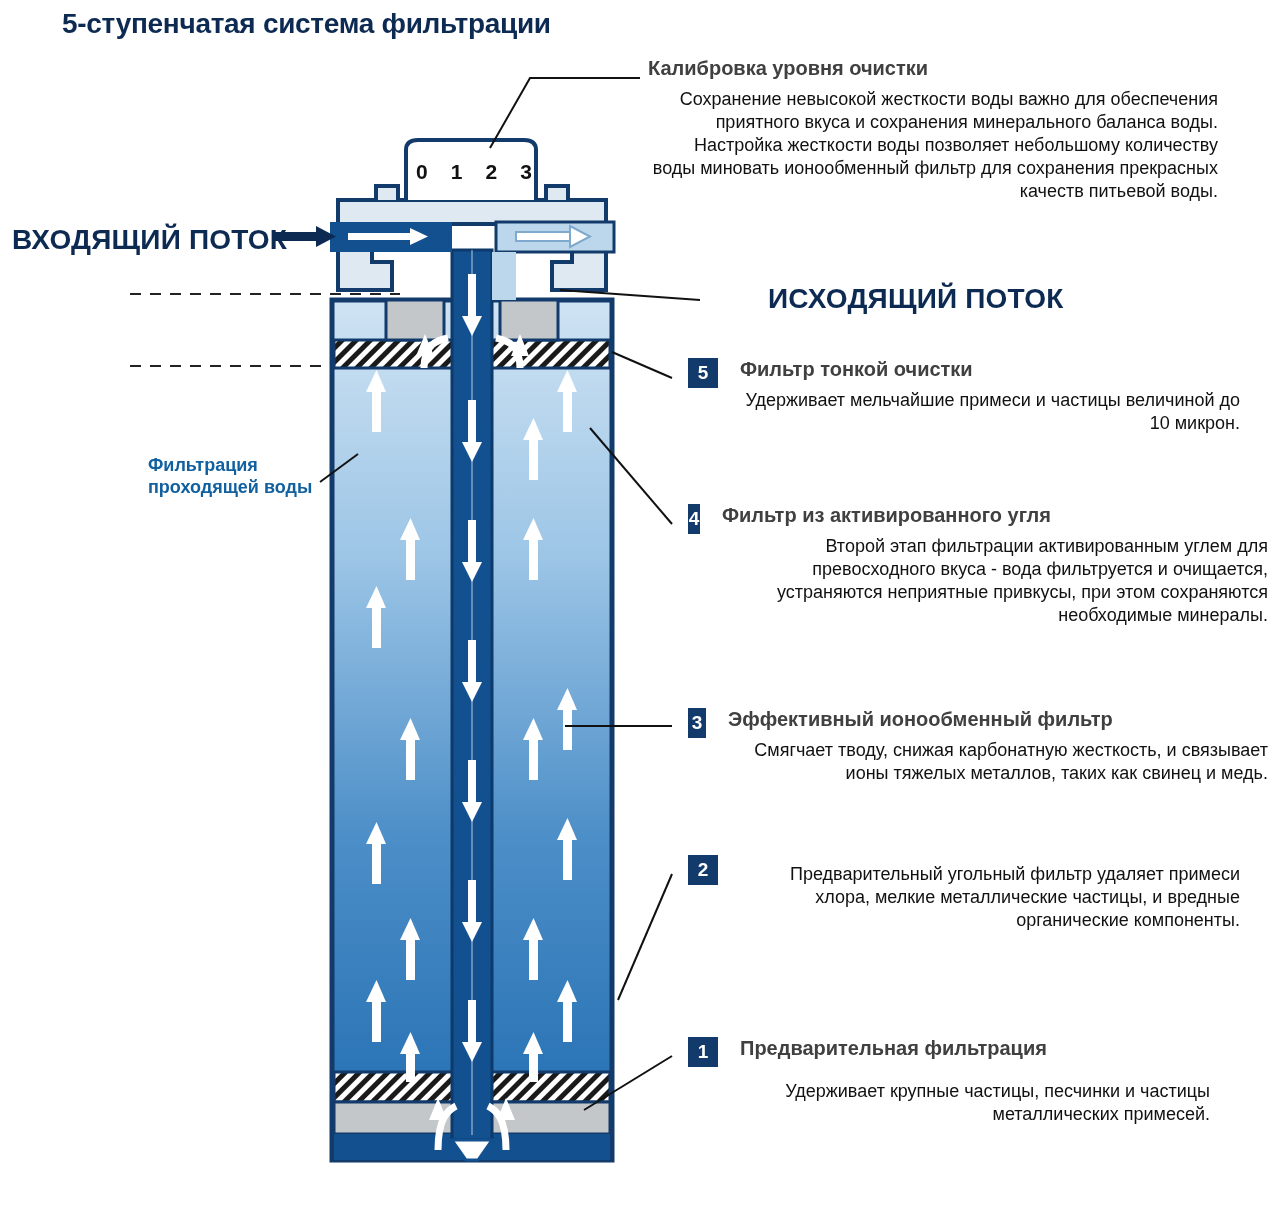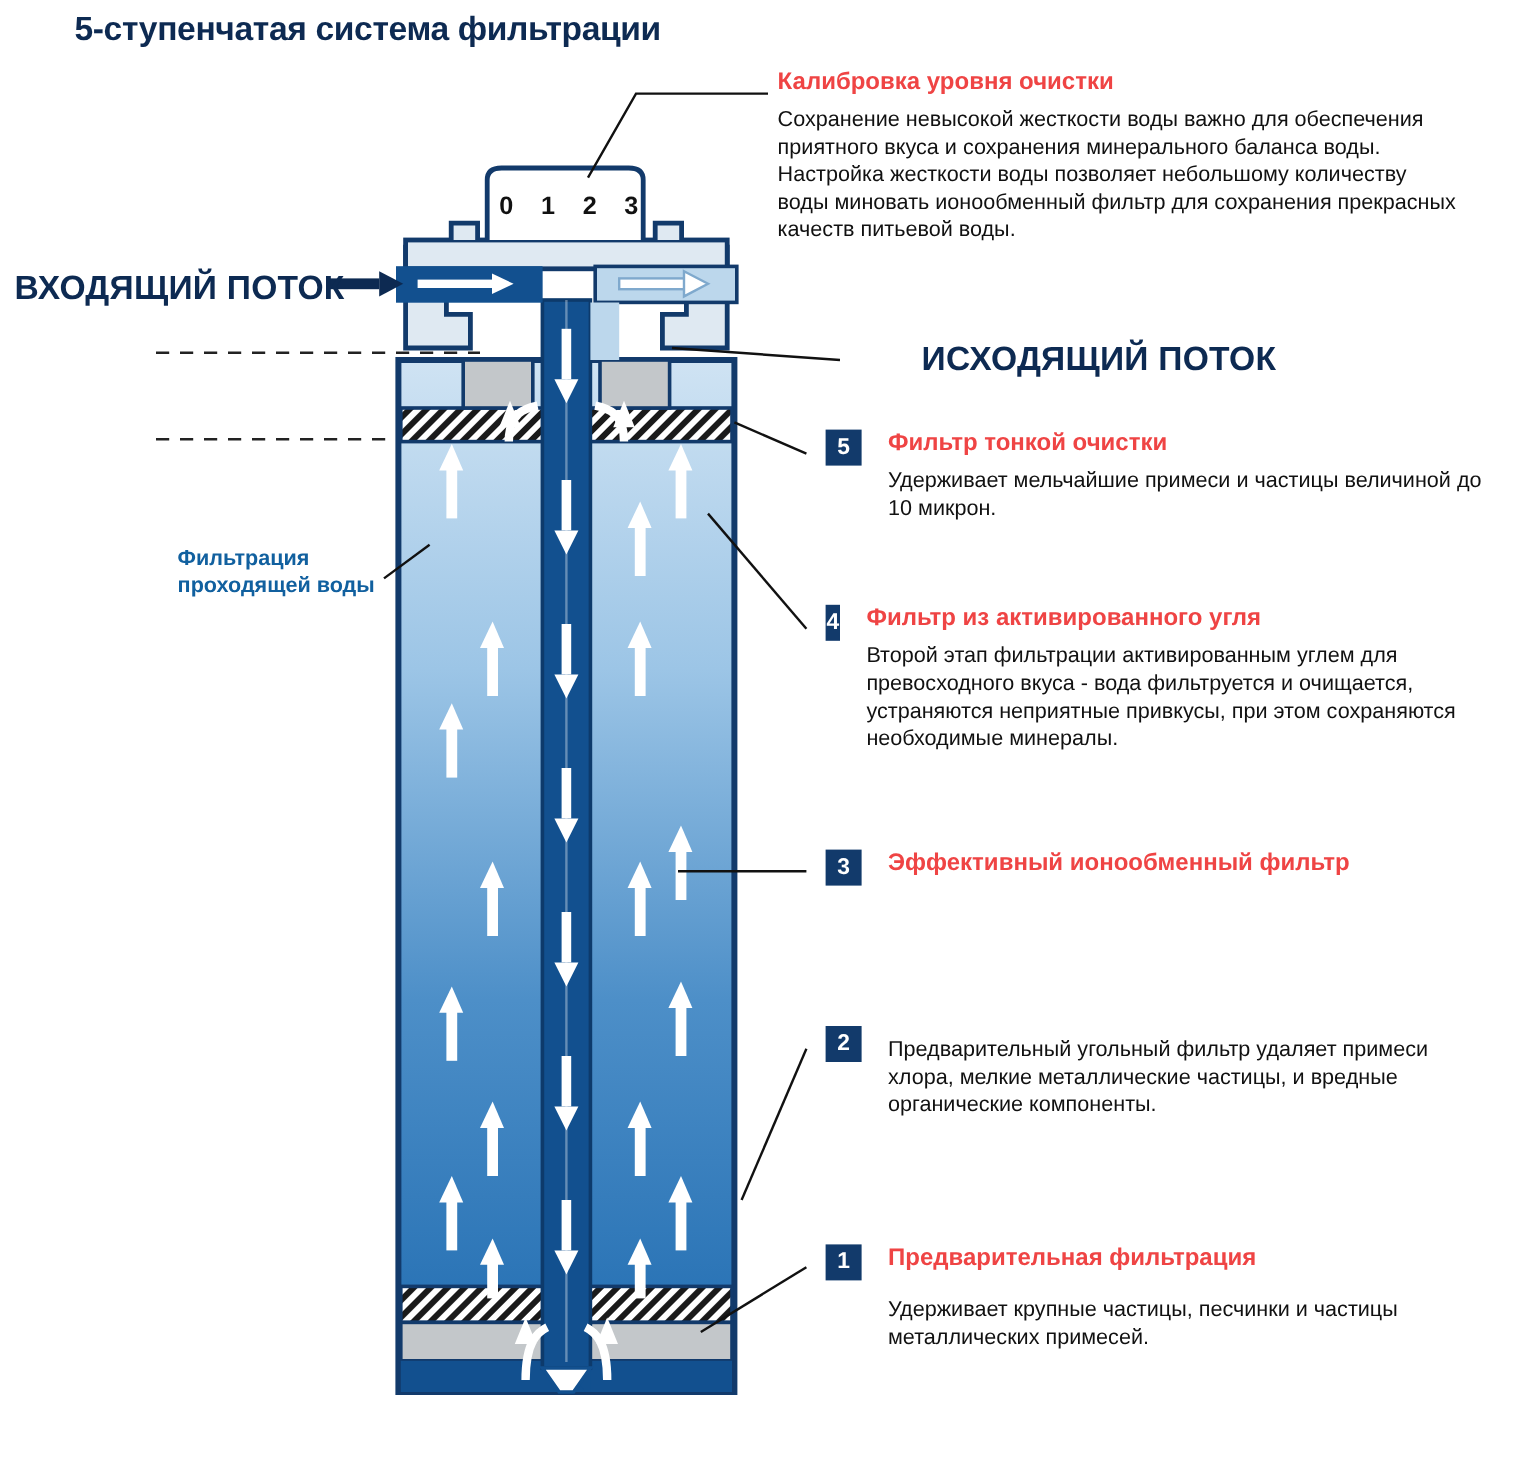--- a/index.html
+++ b/index.html
@@ -17,25 +17,25 @@
   #title{
     left:14px;top:8px;
     font-size:28px;font-weight:bold;
     color:#0d2a52;
     letter-spacing:-0.3px;
     margin-left:48px;
   }
 
   
   .head{
-    font-size:20px;font-weight:bold;color:#ef4444;
+    font-size:20px;font-weight:bold;color:#404040;
     line-height:1.15;
   }
   .body{
-    font-size:18px;color:#111;line-height:1.28;
+    font-size:18px;color:#111;line-height:1.28;text-align:right;
   }
   .bignum{
     width:30px;height:30px;background:#123a6b;color:#fff;
     font-size:19px;font-weight:bold;
     display:flex;align-items:center;justify-content:center;
   }
 
   .flowlabel{
     font-size:28px;font-weight:bold;color:#0d2a52;
     letter-spacing:0.2px;
@@ -298,20 +298,21 @@
       <div class="body" style="margin-top:8px;width:546px;">Второй этап фильтрации активированным углем для превосходного вкуса - вода фильтруется и очищается, устраняются неприятные привкусы, при этом сохраняются необходимые минералы.</div>
     </div>
   </div>
 </div>
 
 <div class="abs" style="left:688px;top:708px;width:580px;">
   <div style="display:flex;align-items:flex-start;gap:22px;">
     <div class="bignum">3</div>
     <div style="flex:1;">
       <div class="head">Эффективный ионообменный фильтр</div>
+      <div class="body" style="margin-top:8px;width:540px;">Смягчает тводу, снижая карбонатную жесткость, и связывает ионы тяжелых металлов, таких как свинец и медь.</div>
     </div>
   </div>
 </div>
 
 <div class="abs" style="left:688px;top:855px;width:580px;">
   <div style="display:flex;align-items:flex-start;gap:22px;">
     <div class="bignum">2</div>
     <div style="flex:1;">
       <div class="body" style="margin-top:8px;width:500px;">Предварительный угольный фильтр удаляет примеси хлора, мелкие металлические частицы, и вредные органические компоненты.</div>
     </div>

